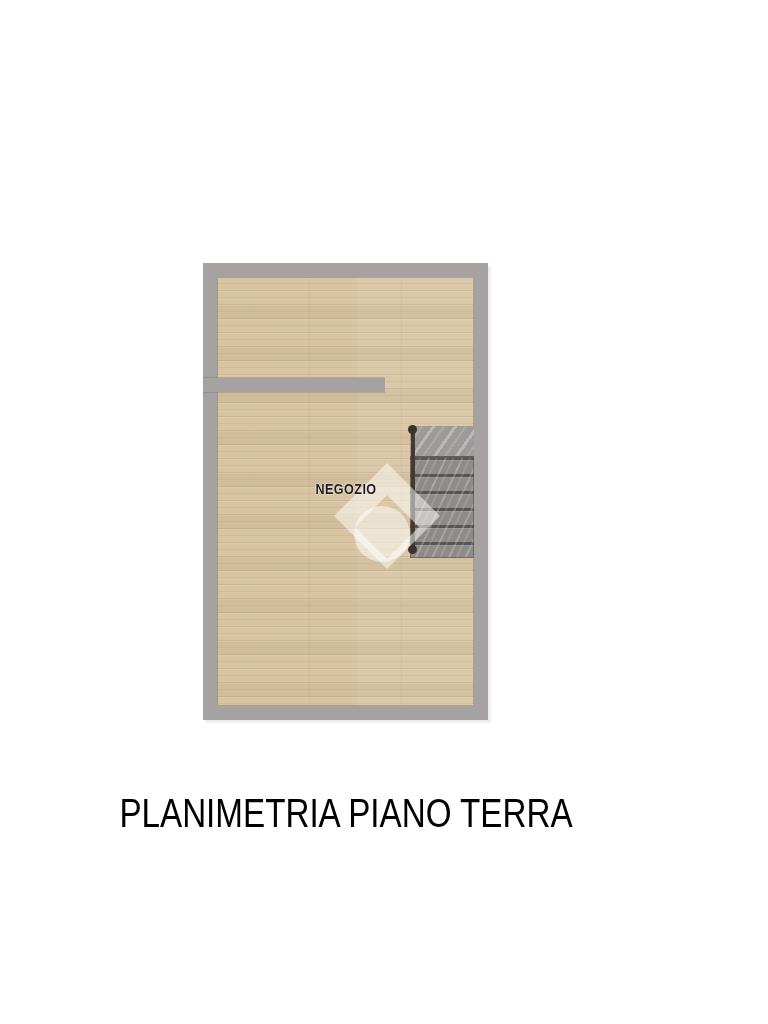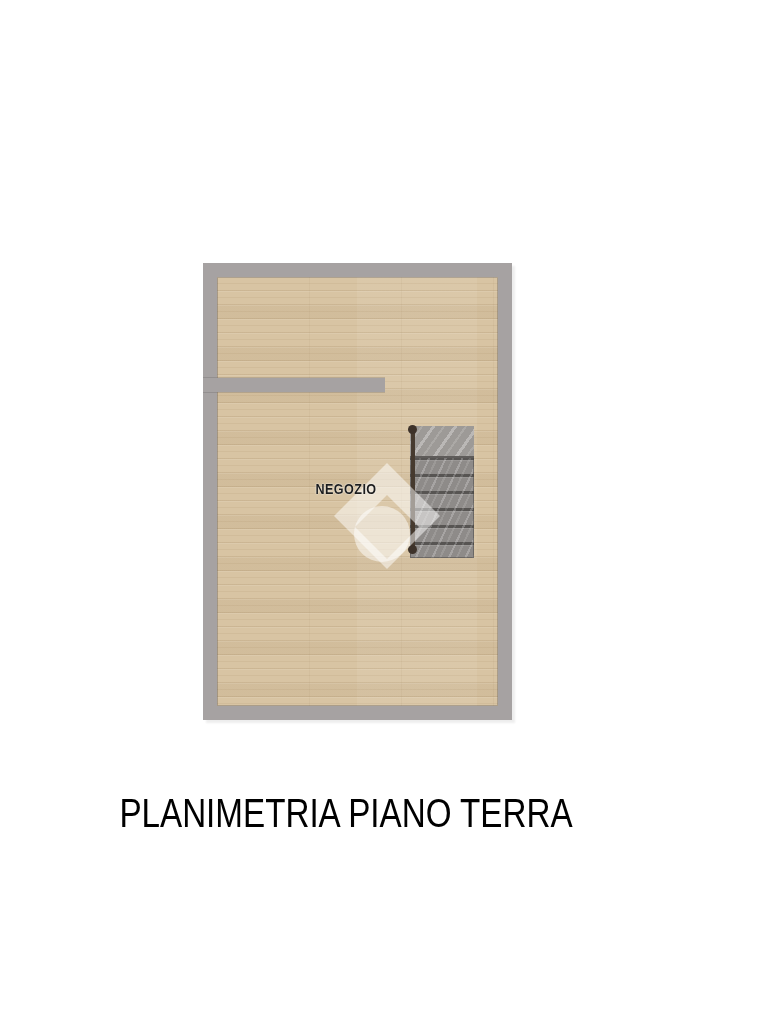--- a/index.html
+++ b/index.html
@@ -18,21 +18,20 @@
 
   
   .floorplan {
     position: absolute;
     left: 203px;
     top: 263px;
     width: 285px;
     height: 457px;
     background: #a6a2a2;            
     box-shadow: 3px 3px 2px rgba(0,0,0,0.07);
-    padding-left: 24px;
   }
 
   
   .floor {
     position: absolute;
     left: 14px; top: 14px; right: 14px; bottom: 14px;
     background-color: #d8c4a3;
     background-image:
       
       repeating-linear-gradient(180deg,

